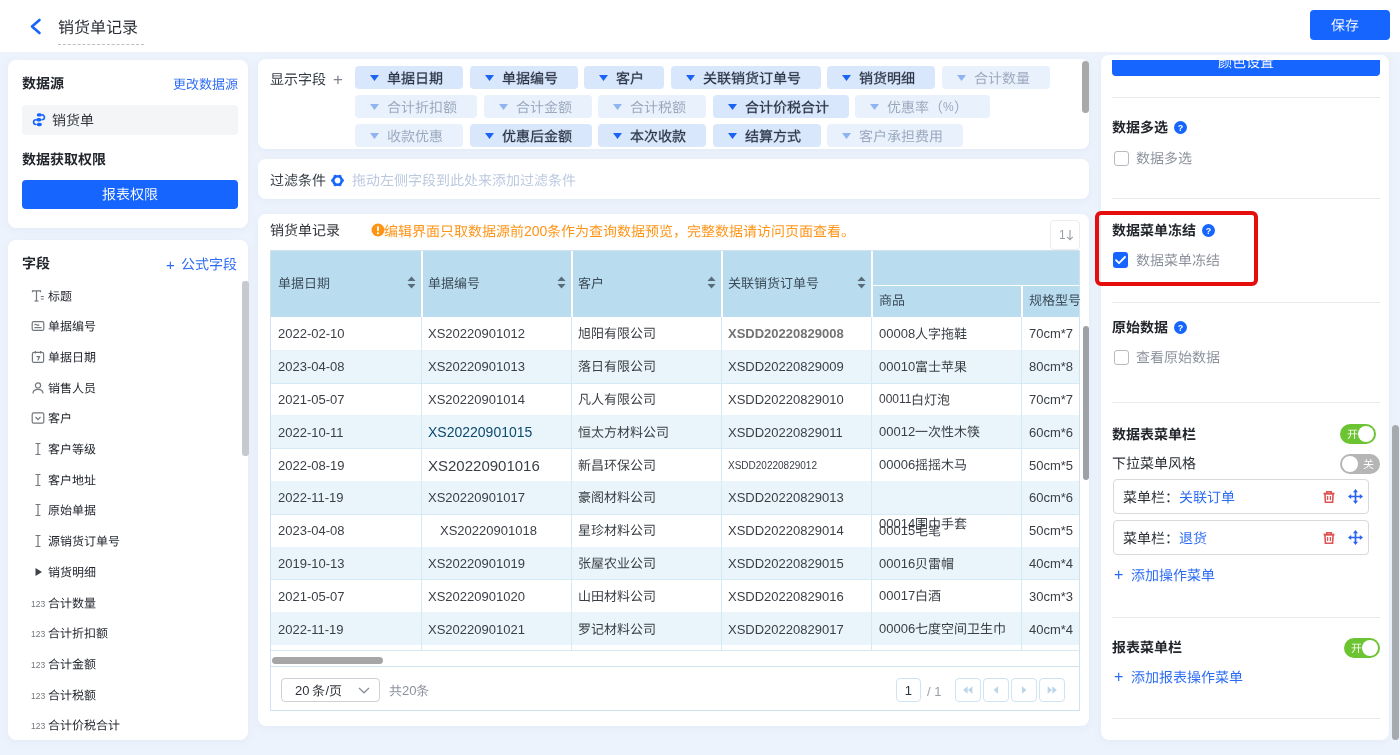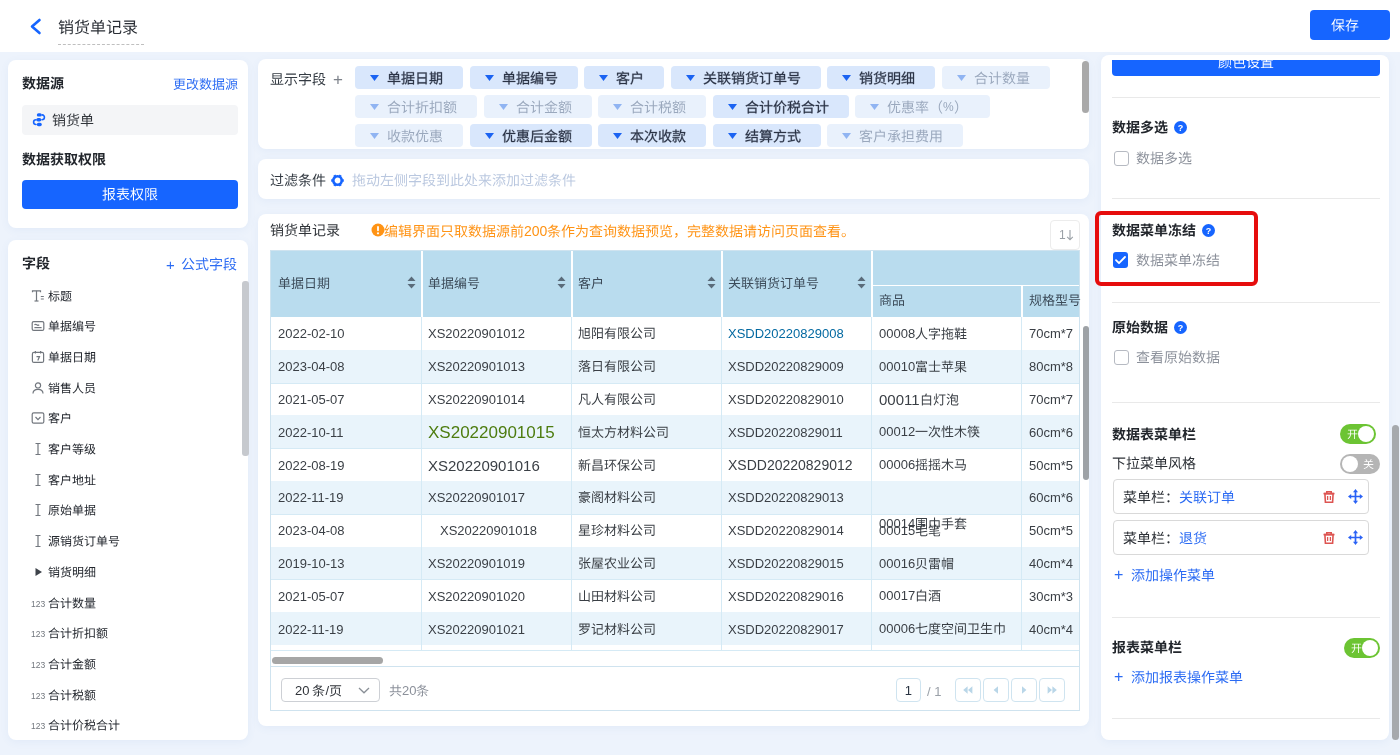--- a/index.html
+++ b/index.html
@@ -776,21 +776,21 @@
       <g transform="translate(0,880) scale(1,-1)">
         <use href="#r65ED" x="0"></use>
         <use href="#r9633" x="1000"></use>
         <use href="#r6709" x="2000"></use>
         <use href="#r9650" x="3000"></use>
         <use href="#r516C" x="4000"></use>
         <use href="#r53F8" x="5000"></use>
       </g>
     </svg>
   </div>
-<div style="position:absolute;left:728px;top:333.4px;transform:translateY(-50%);font-size:13px;color:#0369a1;font-weight:normal;letter-spacing:0;white-space:nowrap;line-height:15px">XSDD20220829008</div>
+<div style="position:absolute;left:728px;top:333.4px;transform:translateY(-50%);font-size:13px;color:#737373;font-weight:bold;letter-spacing:0;white-space:nowrap;line-height:15px">XSDD20220829008</div>
 <div class="flexr" style="position:absolute;left:879px;top:333.4px;transform:translateY(-50%);height:14px">
     <span style="font-size:13px;color:#3a3f45">00008</span>
     <svg class="t " style="width:52.0px;height:13px;" viewBox="0 0 4000 1000" preserveAspectRatio="none" fill="#3a3f45">
       <g transform="translate(0,880) scale(1,-1)">
         <use href="#r4EBA" x="0"></use>
         <use href="#r5B57" x="1000"></use>
         <use href="#r62D6" x="2000"></use>
         <use href="#r978B" x="3000"></use>
       </g>
     </svg>
@@ -835,34 +835,34 @@
         <use href="#r4EBA" x="1000"></use>
         <use href="#r6709" x="2000"></use>
         <use href="#r9650" x="3000"></use>
         <use href="#r516C" x="4000"></use>
         <use href="#r53F8" x="5000"></use>
       </g>
     </svg>
   </div>
 <div style="position:absolute;left:728px;top:399.0px;transform:translateY(-50%);font-size:13px;color:#3a3f45;font-weight:normal;letter-spacing:0;white-space:nowrap;line-height:15px">XSDD20220829010</div>
 <div class="flexr" style="position:absolute;left:879px;top:399.0px;transform:translateY(-50%);height:14px">
-    <span style="font-size:15px;color:#3a3f45">00011</span>
+    <span style="font-size:12px;color:#3a3f45">00011</span>
     <svg class="t " style="width:39.0px;height:13px;" viewBox="0 0 3000 1000" preserveAspectRatio="none" fill="#3a3f45">
       <g transform="translate(0,880) scale(1,-1)">
         <use href="#r767D" x="0"></use>
         <use href="#r706F" x="1000"></use>
         <use href="#r6CE1" x="2000"></use>
       </g>
     </svg>
   </div>
 <div style="position:absolute;left:1029px;top:399.0px;transform:translateY(-50%);font-size:13px;color:#3a3f45;font-weight:normal;letter-spacing:0;white-space:nowrap;line-height:15px">70cm*7</div>
 <div style="position:absolute;left:271px;top:415.40000000000003px;width:808px;height:1px;background:#d5eaf5"></div>
 <div style="position:absolute;left:271px;top:415.40000000000003px;width:808px;height:32.8px;background:#e9f4fb"></div>
 <div style="position:absolute;left:278px;top:431.8px;transform:translateY(-50%);font-size:13px;color:#3a3f45;font-weight:normal;letter-spacing:0;white-space:nowrap;line-height:15px">2022-10-11</div>
-<div style="position:absolute;left:428px;top:431.8px;transform:translateY(-50%);font-size:17px;color:#4d7c0f;font-weight:normal;letter-spacing:0;white-space:nowrap;line-height:15px">XS20220901015</div>
+<div style="position:absolute;left:428px;top:431.8px;transform:translateY(-50%);font-size:14px;color:#0c4a6e;font-weight:normal;letter-spacing:0;white-space:nowrap;line-height:15px">XS20220901015</div>
 <div style="position:absolute;left:578px;top:431.8px;transform:translateY(-50%);line-height:0">
     <svg class="t " style="width:91.0px;height:13px;" viewBox="0 0 7000 1000" preserveAspectRatio="none" fill="#3a3f45">
       <g transform="translate(0,880) scale(1,-1)">
         <use href="#r6052" x="0"></use>
         <use href="#r592A" x="1000"></use>
         <use href="#r65B9" x="2000"></use>
         <use href="#r6750" x="3000"></use>
         <use href="#r6599" x="4000"></use>
         <use href="#r516C" x="5000"></use>
         <use href="#r53F8" x="6000"></use>
@@ -891,21 +891,21 @@
       <g transform="translate(0,880) scale(1,-1)">
         <use href="#r65B0" x="0"></use>
         <use href="#r660C" x="1000"></use>
         <use href="#r73AF" x="2000"></use>
         <use href="#r4FDD" x="3000"></use>
         <use href="#r516C" x="4000"></use>
         <use href="#r53F8" x="5000"></use>
       </g>
     </svg>
   </div>
-<div style="position:absolute;left:728px;top:464.6px;transform:translateY(-50%);font-size:14px;color:#3a3f45;font-weight:normal;letter-spacing:0;white-space:nowrap;line-height:15px">XSDD20220829012</div>
+<div style="position:absolute;left:728px;top:464.6px;transform:translateY(-50%);font-size:10px;color:#3a3f45;font-weight:normal;letter-spacing:0;white-space:nowrap;line-height:15px">XSDD20220829012</div>
 <div class="flexr" style="position:absolute;left:879px;top:464.6px;transform:translateY(-50%);height:14px">
     <span style="font-size:13px;color:#3a3f45">00006</span>
     <svg class="t " style="width:52.0px;height:13px;" viewBox="0 0 4000 1000" preserveAspectRatio="none" fill="#3a3f45">
       <g transform="translate(0,880) scale(1,-1)">
         <use href="#r6447" x="0"></use>
         <use href="#r6447" x="1000"></use>
         <use href="#r6728" x="2000"></use>
         <use href="#r9A6C" x="3000"></use>
       </g>
     </svg>

